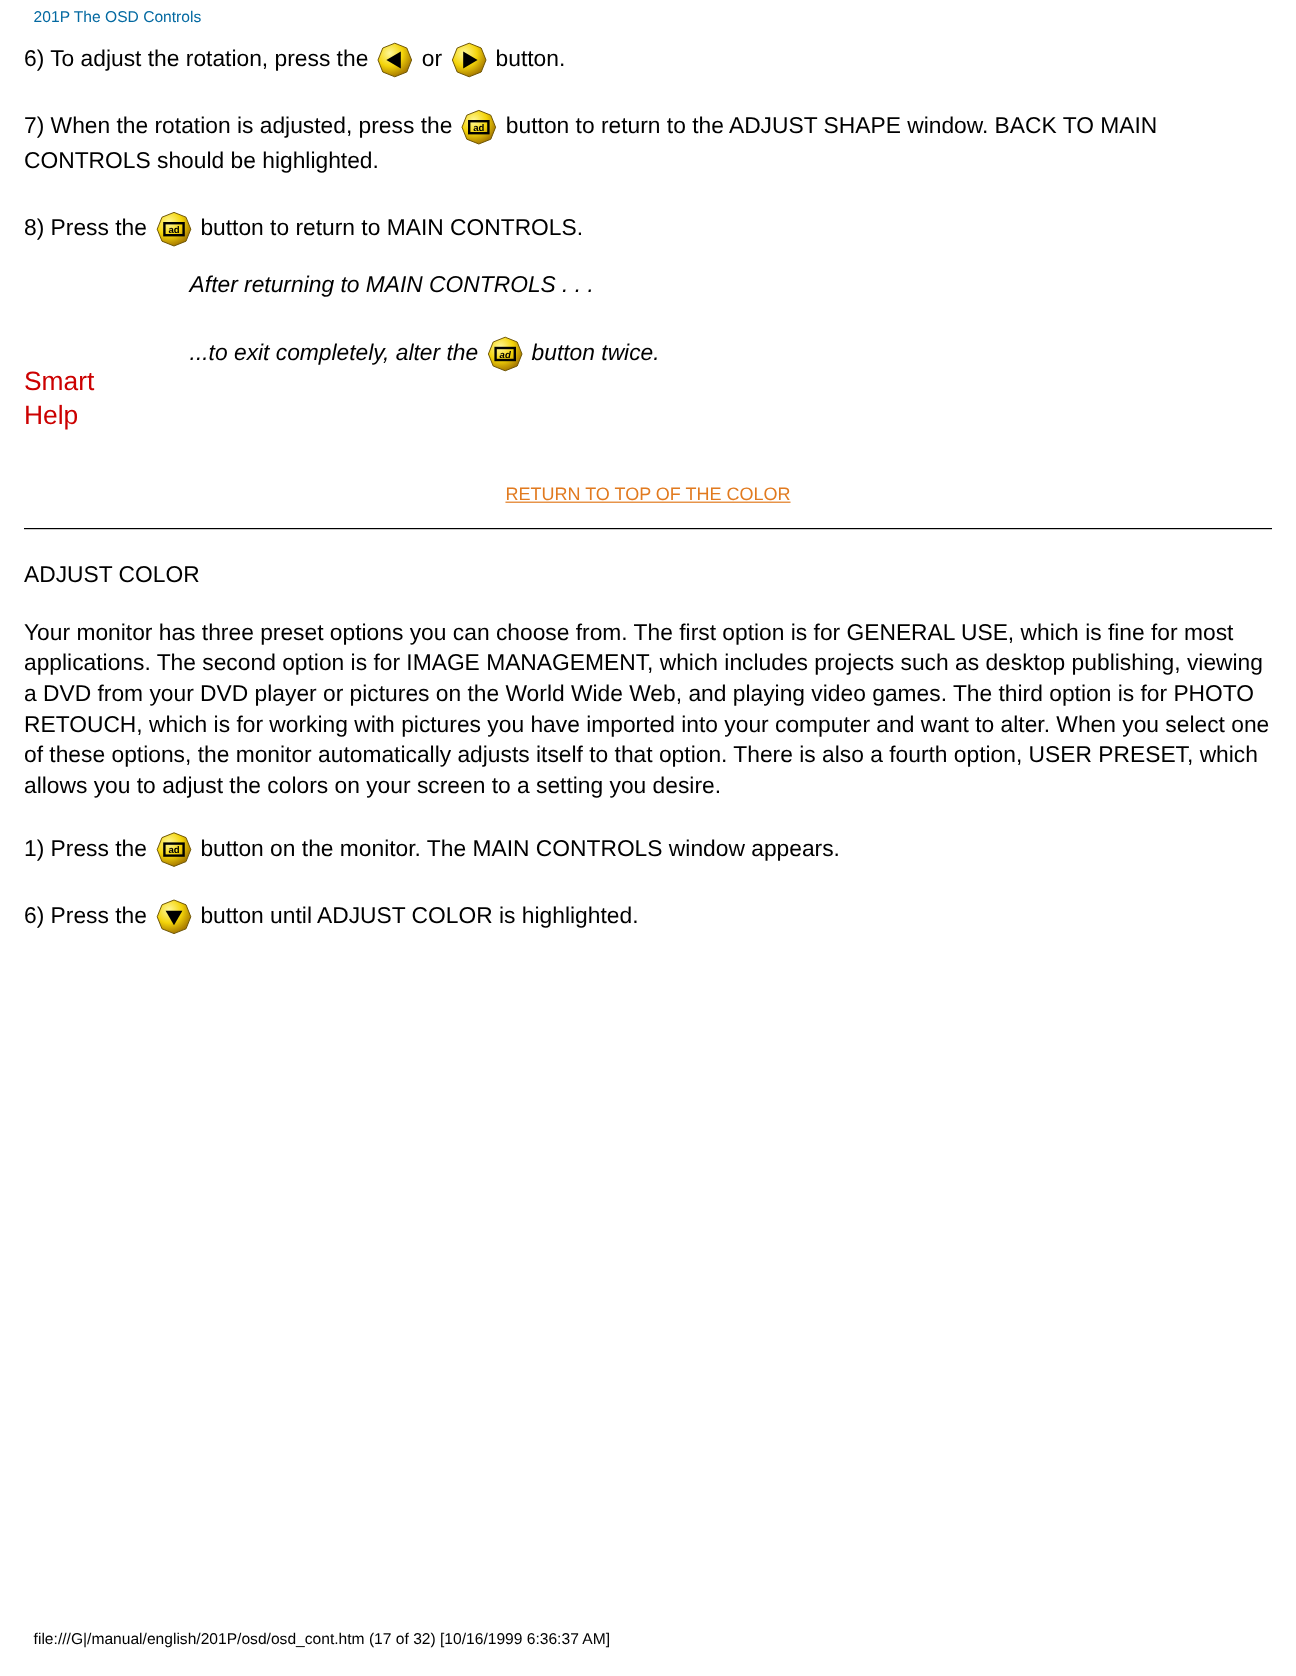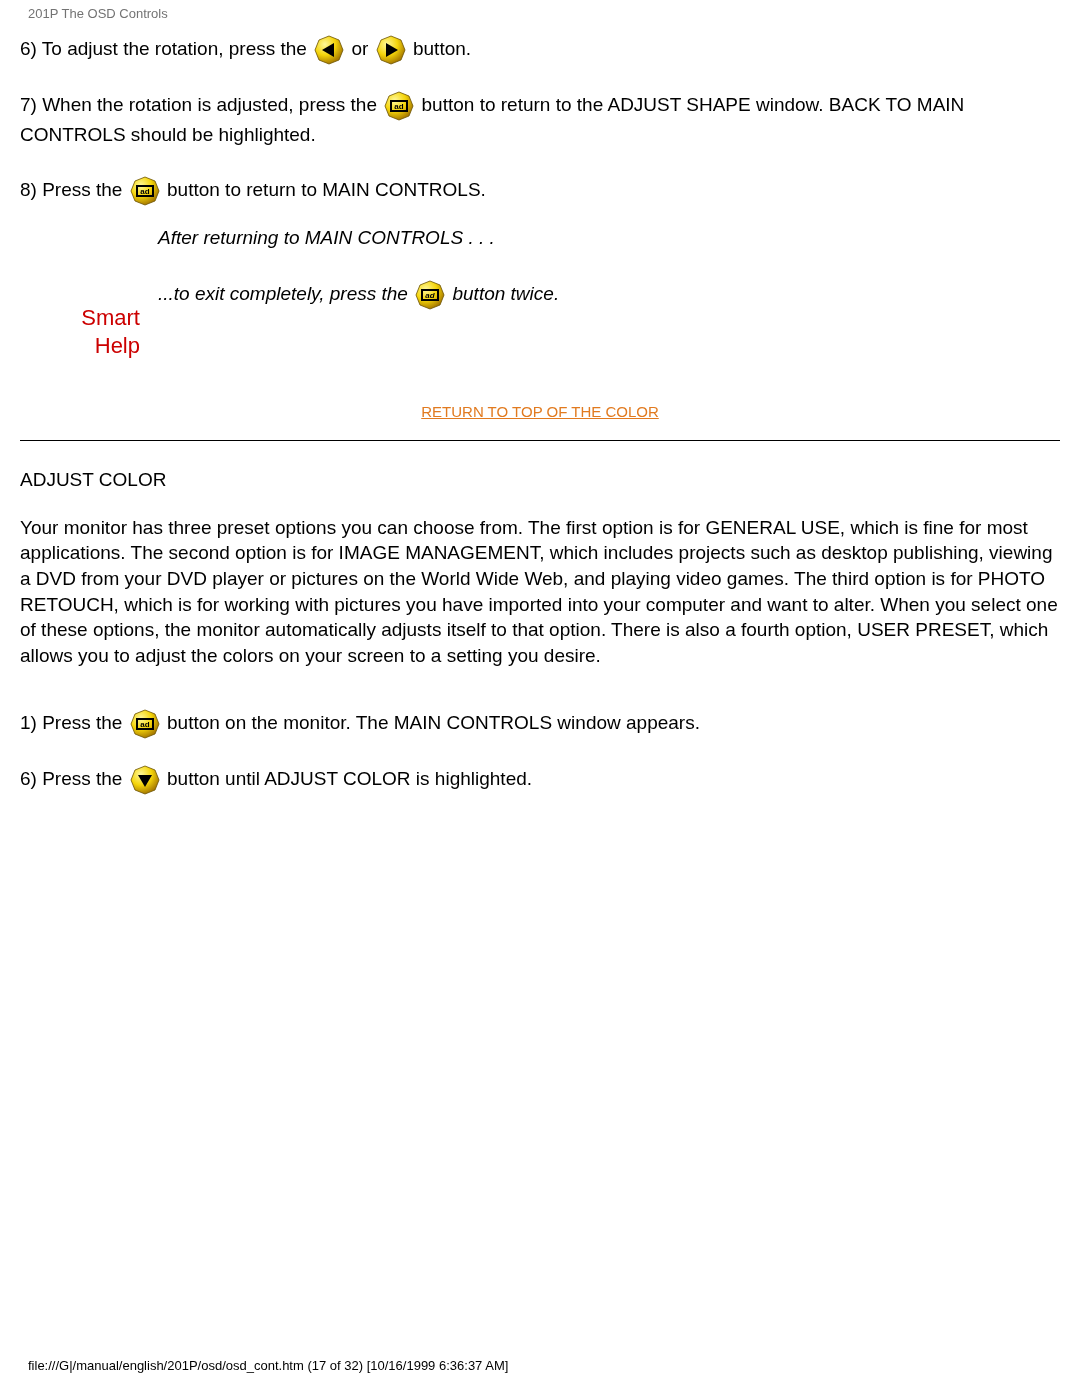--- a/index.html
+++ b/index.html
@@ -13,21 +13,21 @@
       color: #000;
       background: #fff;
       width: 1080px;
       height: 1397px;
       position: relative;
       padding: 0;
     }
     .header-title {
       font-size: 13px;
       padding: 6px 0 0 28px;
-      color: #737373;
+      color: #0369a1;
     }
     .content {
       padding: 14px 20px 0 20px;
     }
     .step-line {
       font-size: 19px;
       line-height: 1.5;
       margin-bottom: 26px;
     }
     .step-line.tight {
@@ -51,21 +51,21 @@
       display: flex;
       margin-top: 6px;
       margin-bottom: 40px;
     }
     .smart-help-label {
       width: 120px;
       flex-shrink: 0;
       color: #cc0000;
       font-size: 22px;
       line-height: 1.3;
-      text-align: right;
+      text-align: left;
       padding-top: 80px;
     }
     .smart-help-content {
       flex: 1;
       font-style: italic;
       font-size: 19px;
       line-height: 1.5;
       padding-left: 18px;
     }
     .smart-help-content p {
@@ -86,21 +86,21 @@
       margin: 0 0 28px 0;
     }
     .section-heading {
       font-weight: normal;
       font-size: 19px;
       margin-bottom: 24px;
     }
     .body-para {
       font-size: 19px;
       line-height: 1.35;
-      margin-bottom: 40px;
+      margin-bottom: 24px;
     }
     .footer-path {
       position: absolute;
       bottom: 24px;
       left: 28px;
       font-size: 13px;
       color: #000;
     }
   </style>
 </head>
@@ -173,21 +173,21 @@
   </p>
 
   <div class="smart-help-row">
     <div class="smart-help-label">
       <span>Smart</span><br>
       <span>Help</span>
     </div>
     <div class="smart-help-content">
       <p>After returning to MAIN CONTROLS . . .</p>
       <p>
-        <span>...to exit completely, press the </span>
+        <span>...to exit completely, alter the </span>
         <span class="icon-btn"><svg viewBox="0 0 30 30">
               <use href="#icon-ok"></use>
             </svg></span>
         <span> button twice.</span>
       </p>
     </div>
   </div>
 
   <div class="return-link">
     <a href="#">RETURN TO TOP OF THE COLOR</a>

